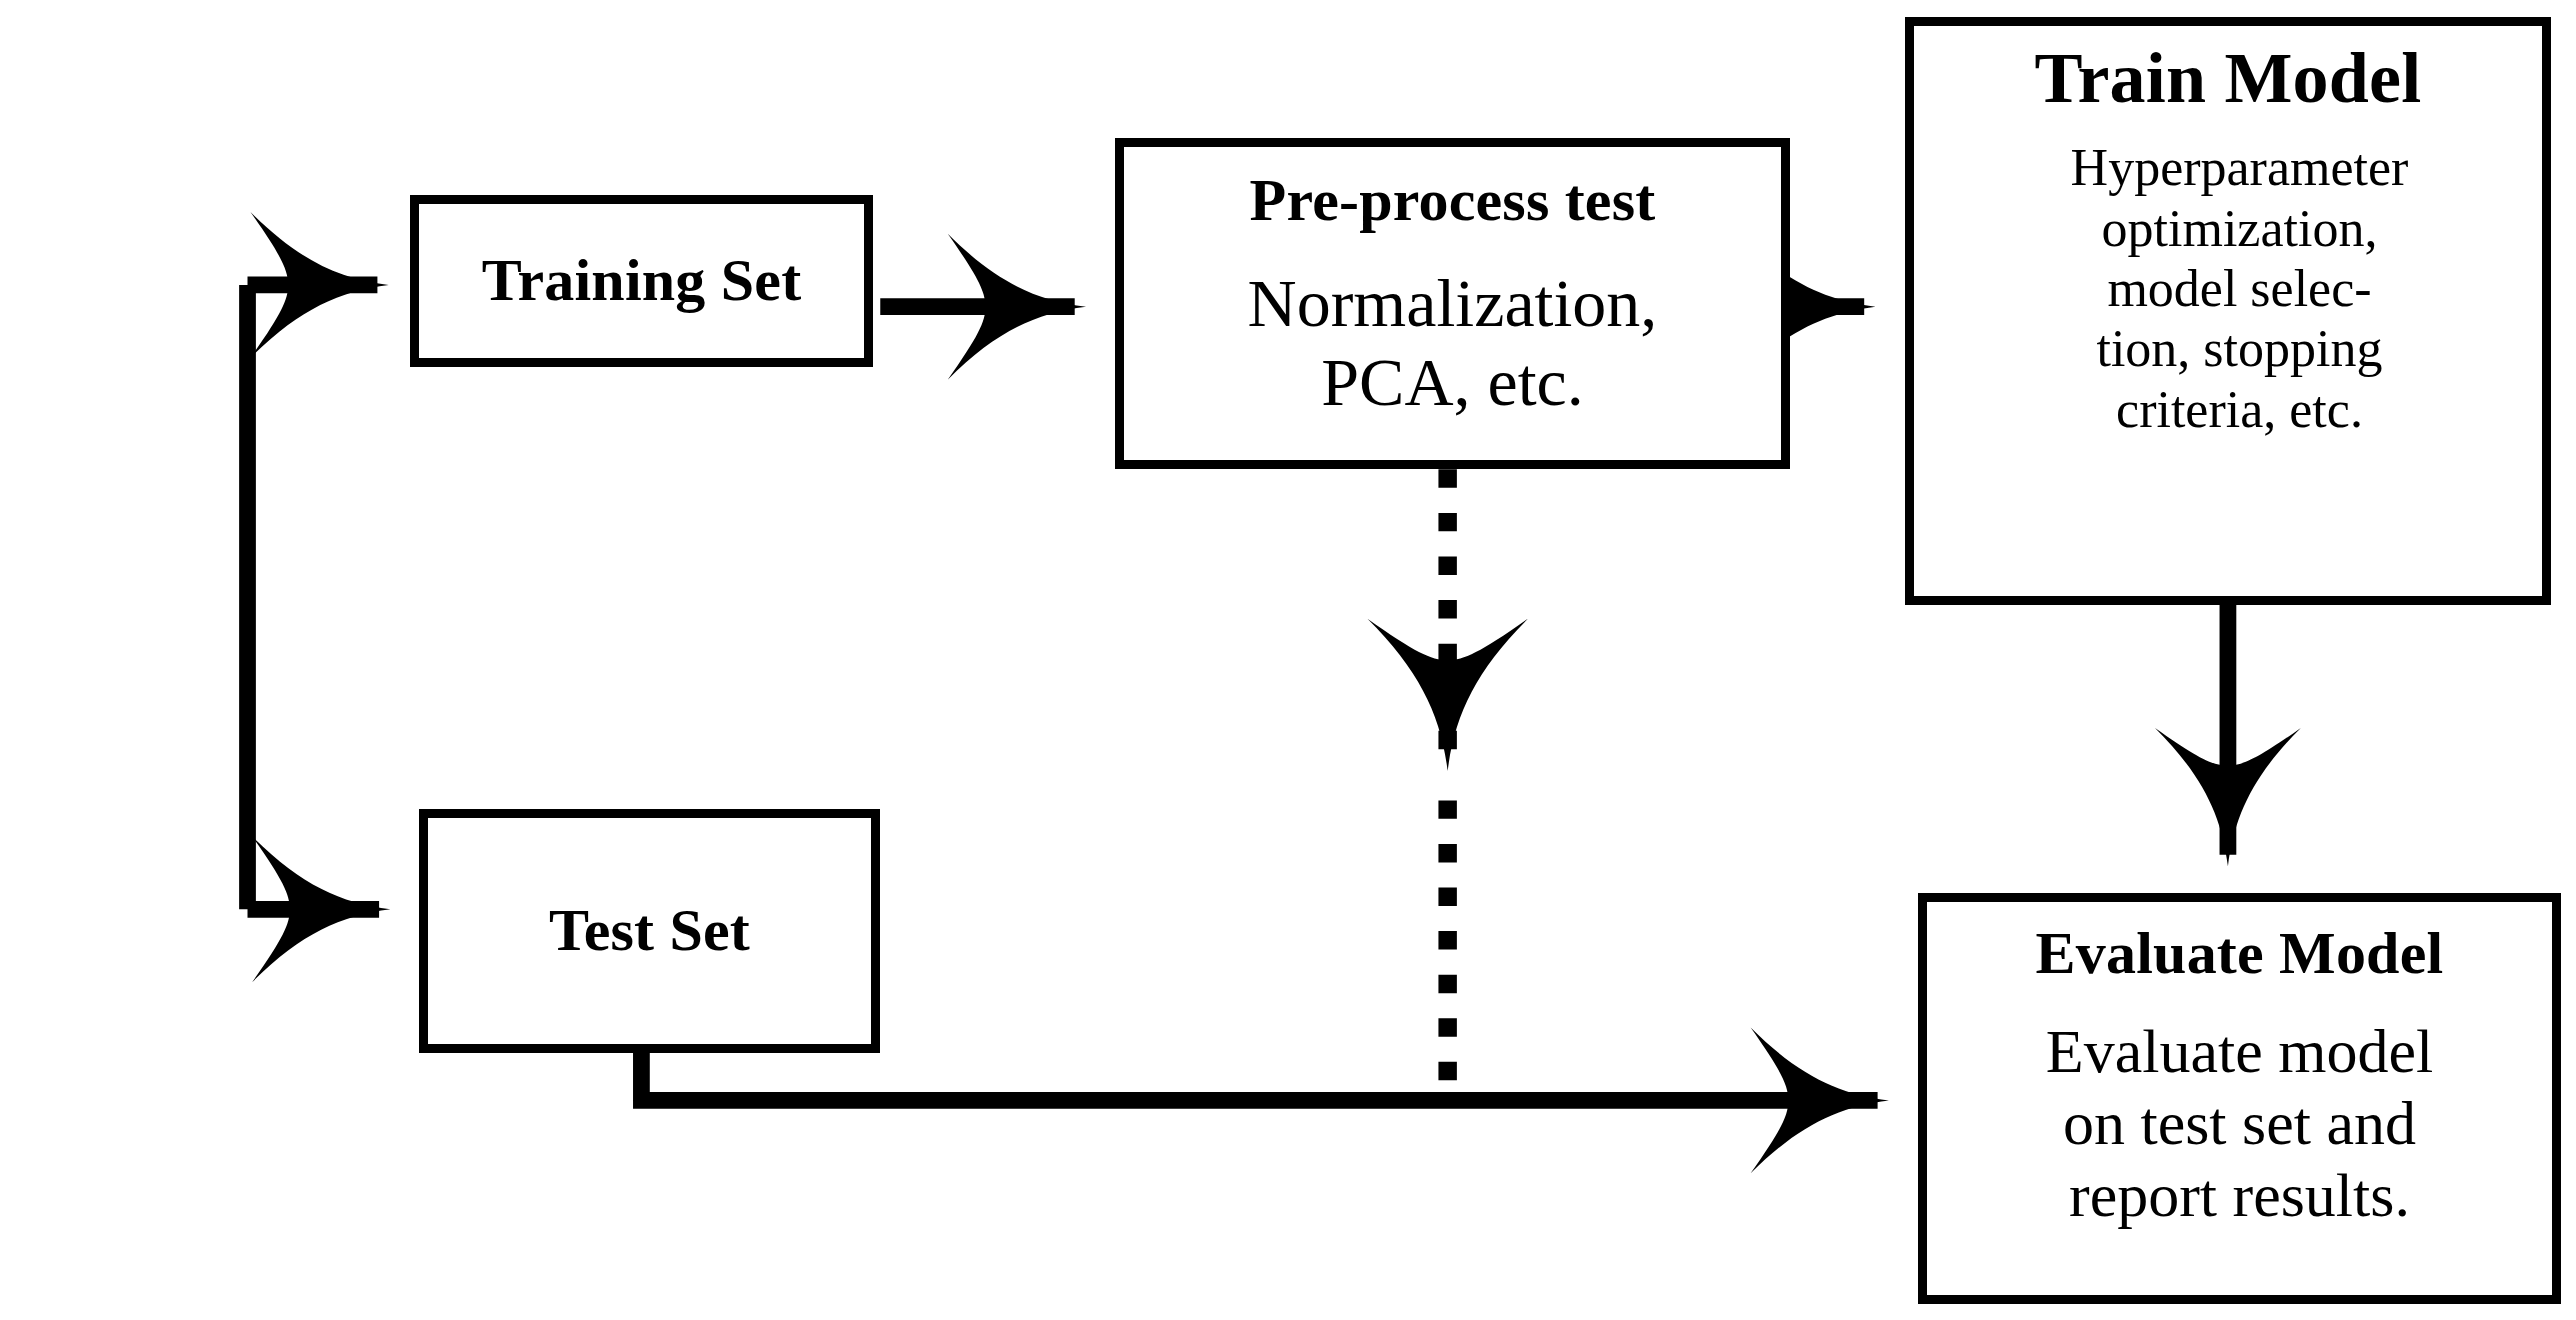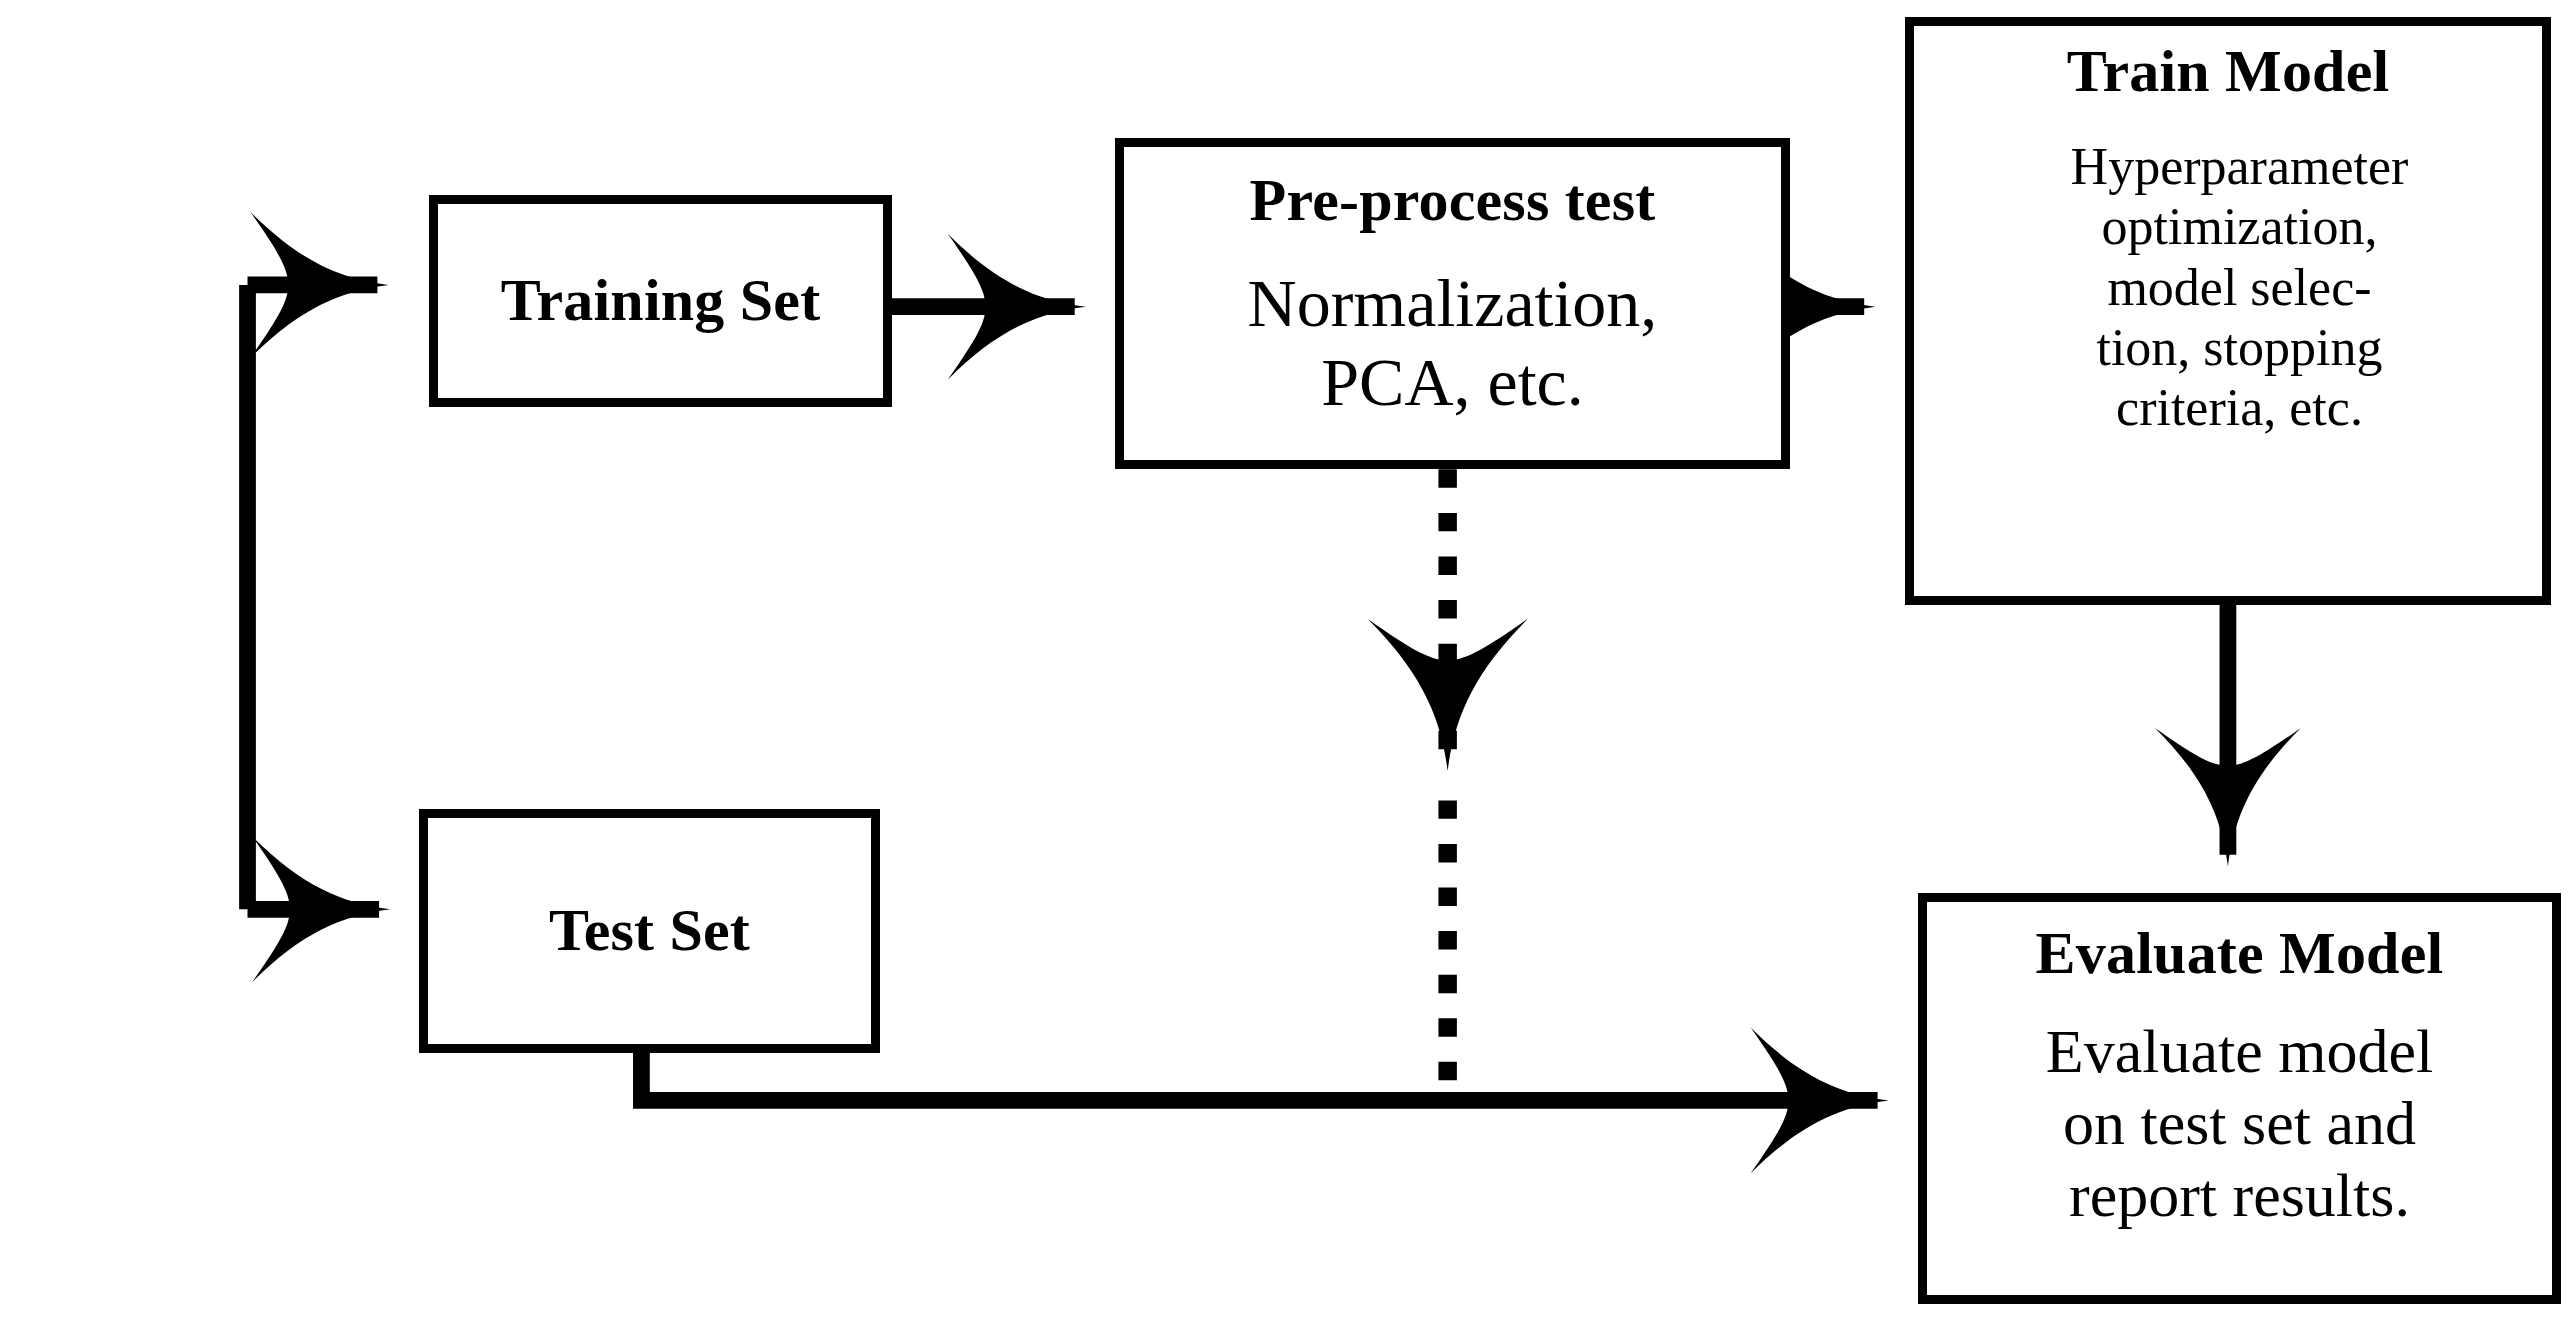--- a/index.html
+++ b/index.html
@@ -52,21 +52,21 @@
     white-space: pre-line;
   }
 
   
   #node-dataset {
     left: 29px;  top: 495px;  width: 448px;  height: 222px;
   }
   #node-dataset .node-title { font-size: 62px; }
 
   #node-training-set {
-    left: 429px; top: 195px;  width: 463px; height: 212px;
+    left: 410px; top: 195px;  width: 463px; height: 172px;
   }
   #node-training-set .node-title { font-size: 60px; }
 
   #node-test-set {
     left: 419px; top: 809px;  width: 461px; height: 244px;
   }
   #node-test-set .node-title { font-size: 60px; }
 
   #node-preprocess {
     left: 1115px; top: 138px; width: 675px; height: 331px;
@@ -74,21 +74,21 @@
     padding-top: 20px;
   }
   #node-preprocess .node-title { font-size: 60px; margin-bottom: 30px; }
   #node-preprocess .node-body  { font-size: 68px; }
 
   #node-train-model {
     left: 1905px; top: 17px;  width: 646px; height: 588px;
     justify-content: flex-start;
     padding-top: 11.7px;
   }
-  #node-train-model .node-title { font-size: 60px; margin-bottom: 32px; }
+  #node-train-model .node-title { font-size: 72px; margin-bottom: 20px; }
   #node-train-model .node-body  { font-size: 52px; margin-left: 23px; }
 
   #node-evaluate-model {
     left: 1918px; top: 893px; width: 643px; height: 411px;
     justify-content: flex-start;
     padding-top: 18.4px;
   }
   #node-evaluate-model .node-title { font-size: 60px; margin-bottom: 28.5px; }
   #node-evaluate-model .node-body  { font-size: 62px; }
 </style>

